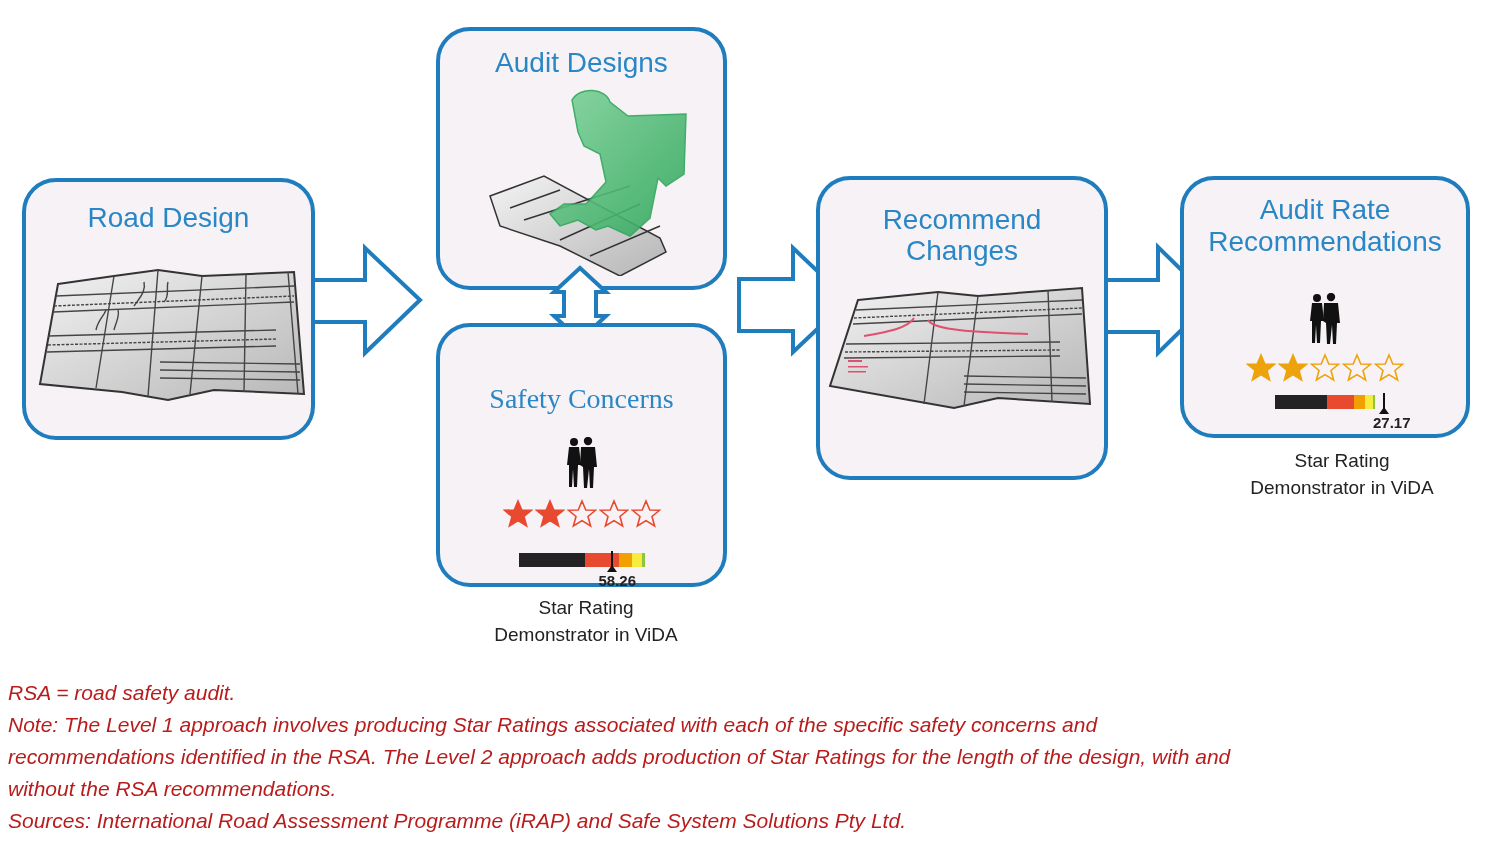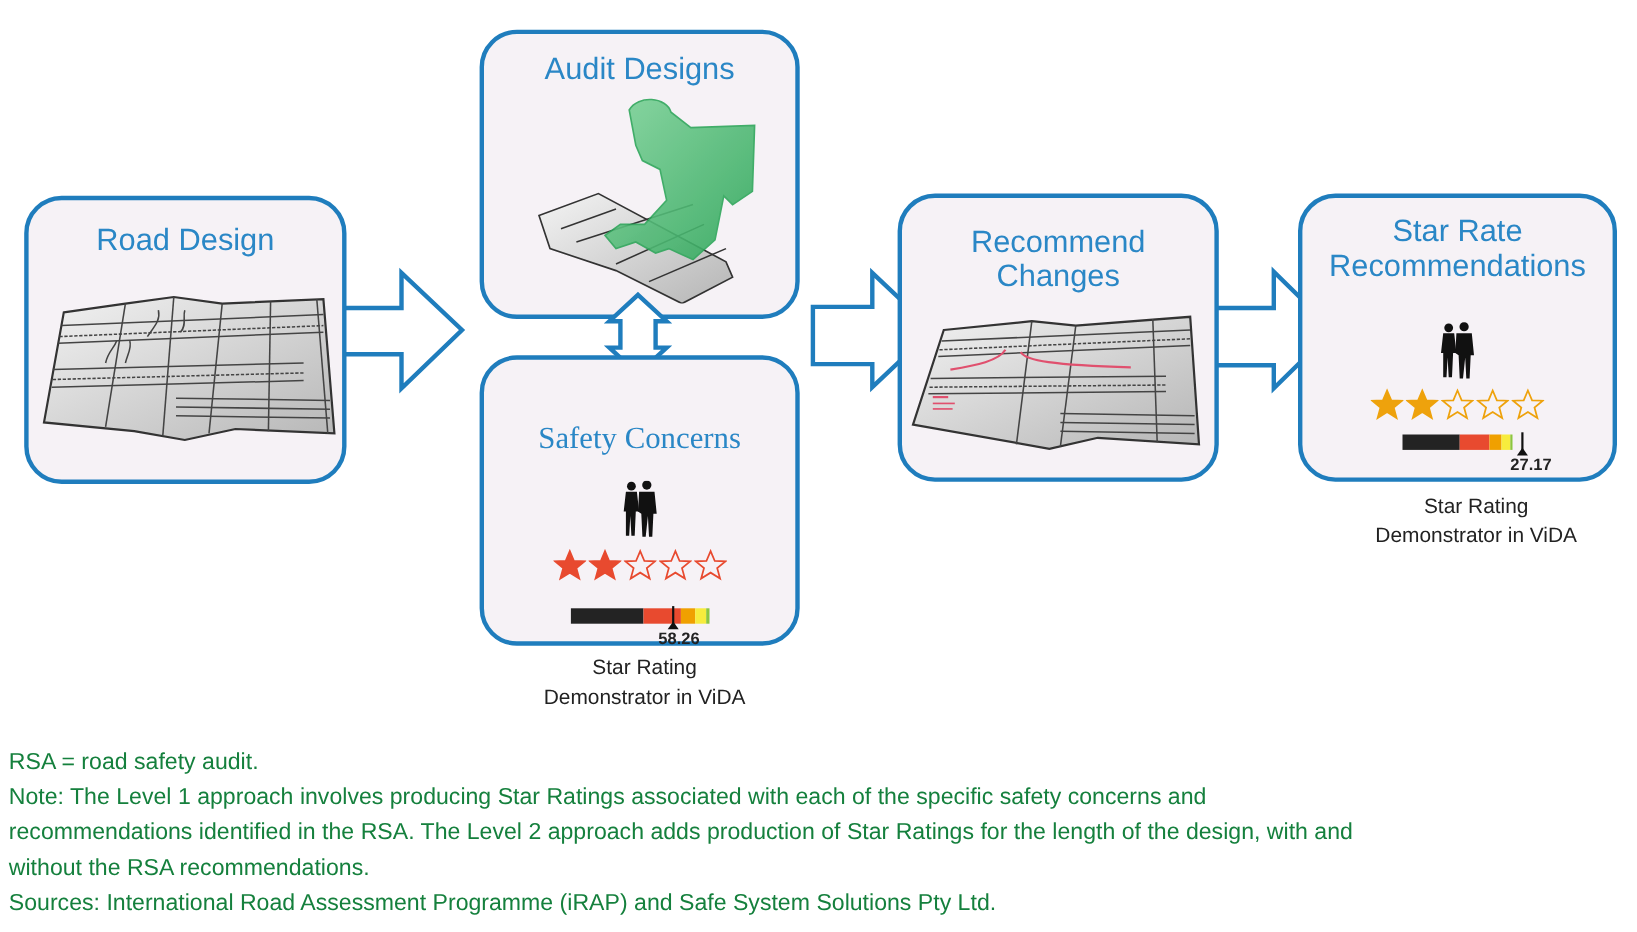--- a/index.html
+++ b/index.html
@@ -19,21 +19,21 @@
   .star { width: 30px; height: 30px; }
   .bar { position: relative; margin: 0 auto; height: 14px; display: flex; }
   .bar span { height: 100%; display: block; }
   .marker { position: absolute; top: -2px; width: 2px; height: 18px; background: #111; }
   .marker-tip { position: absolute; top: 12px; width: 0; height: 0;
                 border-left: 5px solid transparent; border-right: 5px solid transparent;
                 border-bottom: 7px solid #111; }
   .score { position: absolute; font-size: 15px; font-weight: bold; color: #222; }
   .people { display: block; margin: 0 auto; }
   .notes { position: absolute; left: 8px; top: 677px; width: 1470px;
-           font-size: 21px; line-height: 32px; color: #15803d; }
+           font-size: 21px; line-height: 32px; color: #b91c1c; font-style: italic; }
   .notes p { margin: 0; }
 </style>
 </head>
 <body>
 
 <svg class="arrows" width="1488" height="847">
 
   <path d="M313,280 L365,280 L365,248 L420,300 L365,353 L365,322 L313,322" fill="#ffffff" stroke="#1f7dbd" stroke-width="4" stroke-linejoin="miter"></path>
 
   <path d="M739,279 L793,279 L793,248 L848,300 L793,352 L793,331 L739,331 Z" fill="#ffffff" stroke="#1f7dbd" stroke-width="4" stroke-linejoin="miter"></path>
@@ -140,21 +140,21 @@
       <div class="marker-tip" style="left:88px;"></div>
       <div class="score" style="left:80px; top:19px;">58.26</div>
     </div>
   </div>
 </div>
 <div class="caption" style="left:436px; top:594px; width:300px;">
   <div>Star Rating</div>
   <div>Demonstrator in ViDA</div>
 </div>
 
-<div class="box" style="left:816px; top:176px; width:292px; height:262px;">
+<div class="box" style="left:816px; top:176px; width:292px; height:304px;">
   <div class="box-title" style="top:24px;">Recommend</div>
   <div class="box-title" style="top:55px;">Changes</div>
   <svg class="illus" width="272" height="130" style="left:8px; top:104px;" viewBox="0 0 272 130">
     <defs>
       <linearGradient id="paper3" x1="0" x2="1" y1="0" y2="1">
         <stop offset="0" stop-color="#f2f2f2"></stop>
           <stop offset="1" stop-color="#b5b5b5"></stop>
       </linearGradient>
     </defs>
     <path d="M30,16 L110,8 L150,12 L254,4 L262,120 L170,114 L126,124 L2,102 Z" fill="url(#paper3)" stroke="#333" stroke-width="2"></path>
@@ -178,21 +178,21 @@
     </g>
     <g fill="#e0506e">
         <rect x="20" y="76" width="14" height="2"></rect>
         <rect x="20" y="82" width="20" height="1.5"></rect>
         <rect x="20" y="87" width="18" height="1.5"></rect>
       </g>
   </svg>
 </div>
 
 <div class="box" style="left:1180px; top:176px; width:290px; height:262px;">
-  <div class="box-title" style="top:14px;">Star Rate</div>
+  <div class="box-title" style="top:14px;">Audit Rate</div>
   <div class="box-title" style="top:46px;">Recommendations</div>
   <div class="rating" style="top:113px;">
     <svg class="people" width="40" height="52" viewBox="0 0 40 52">
       <g fill="#111">
         <circle cx="12" cy="5" r="4"></circle>
           <path d="M7,10 L17,10 L19,28 L16,28 L15,50 L12,50 L11,32 L10,50 L7,50 L7,28 L5,28 Z"></path>
         <circle cx="26" cy="4" r="4.2"></circle>
           <path d="M19,10 L33,10 L35,30 L32,30 L31,51 L28,51 L27,32 L25,51 L22,51 L21,30 L18,28 Z"></path>
       </g>
     </svg>

